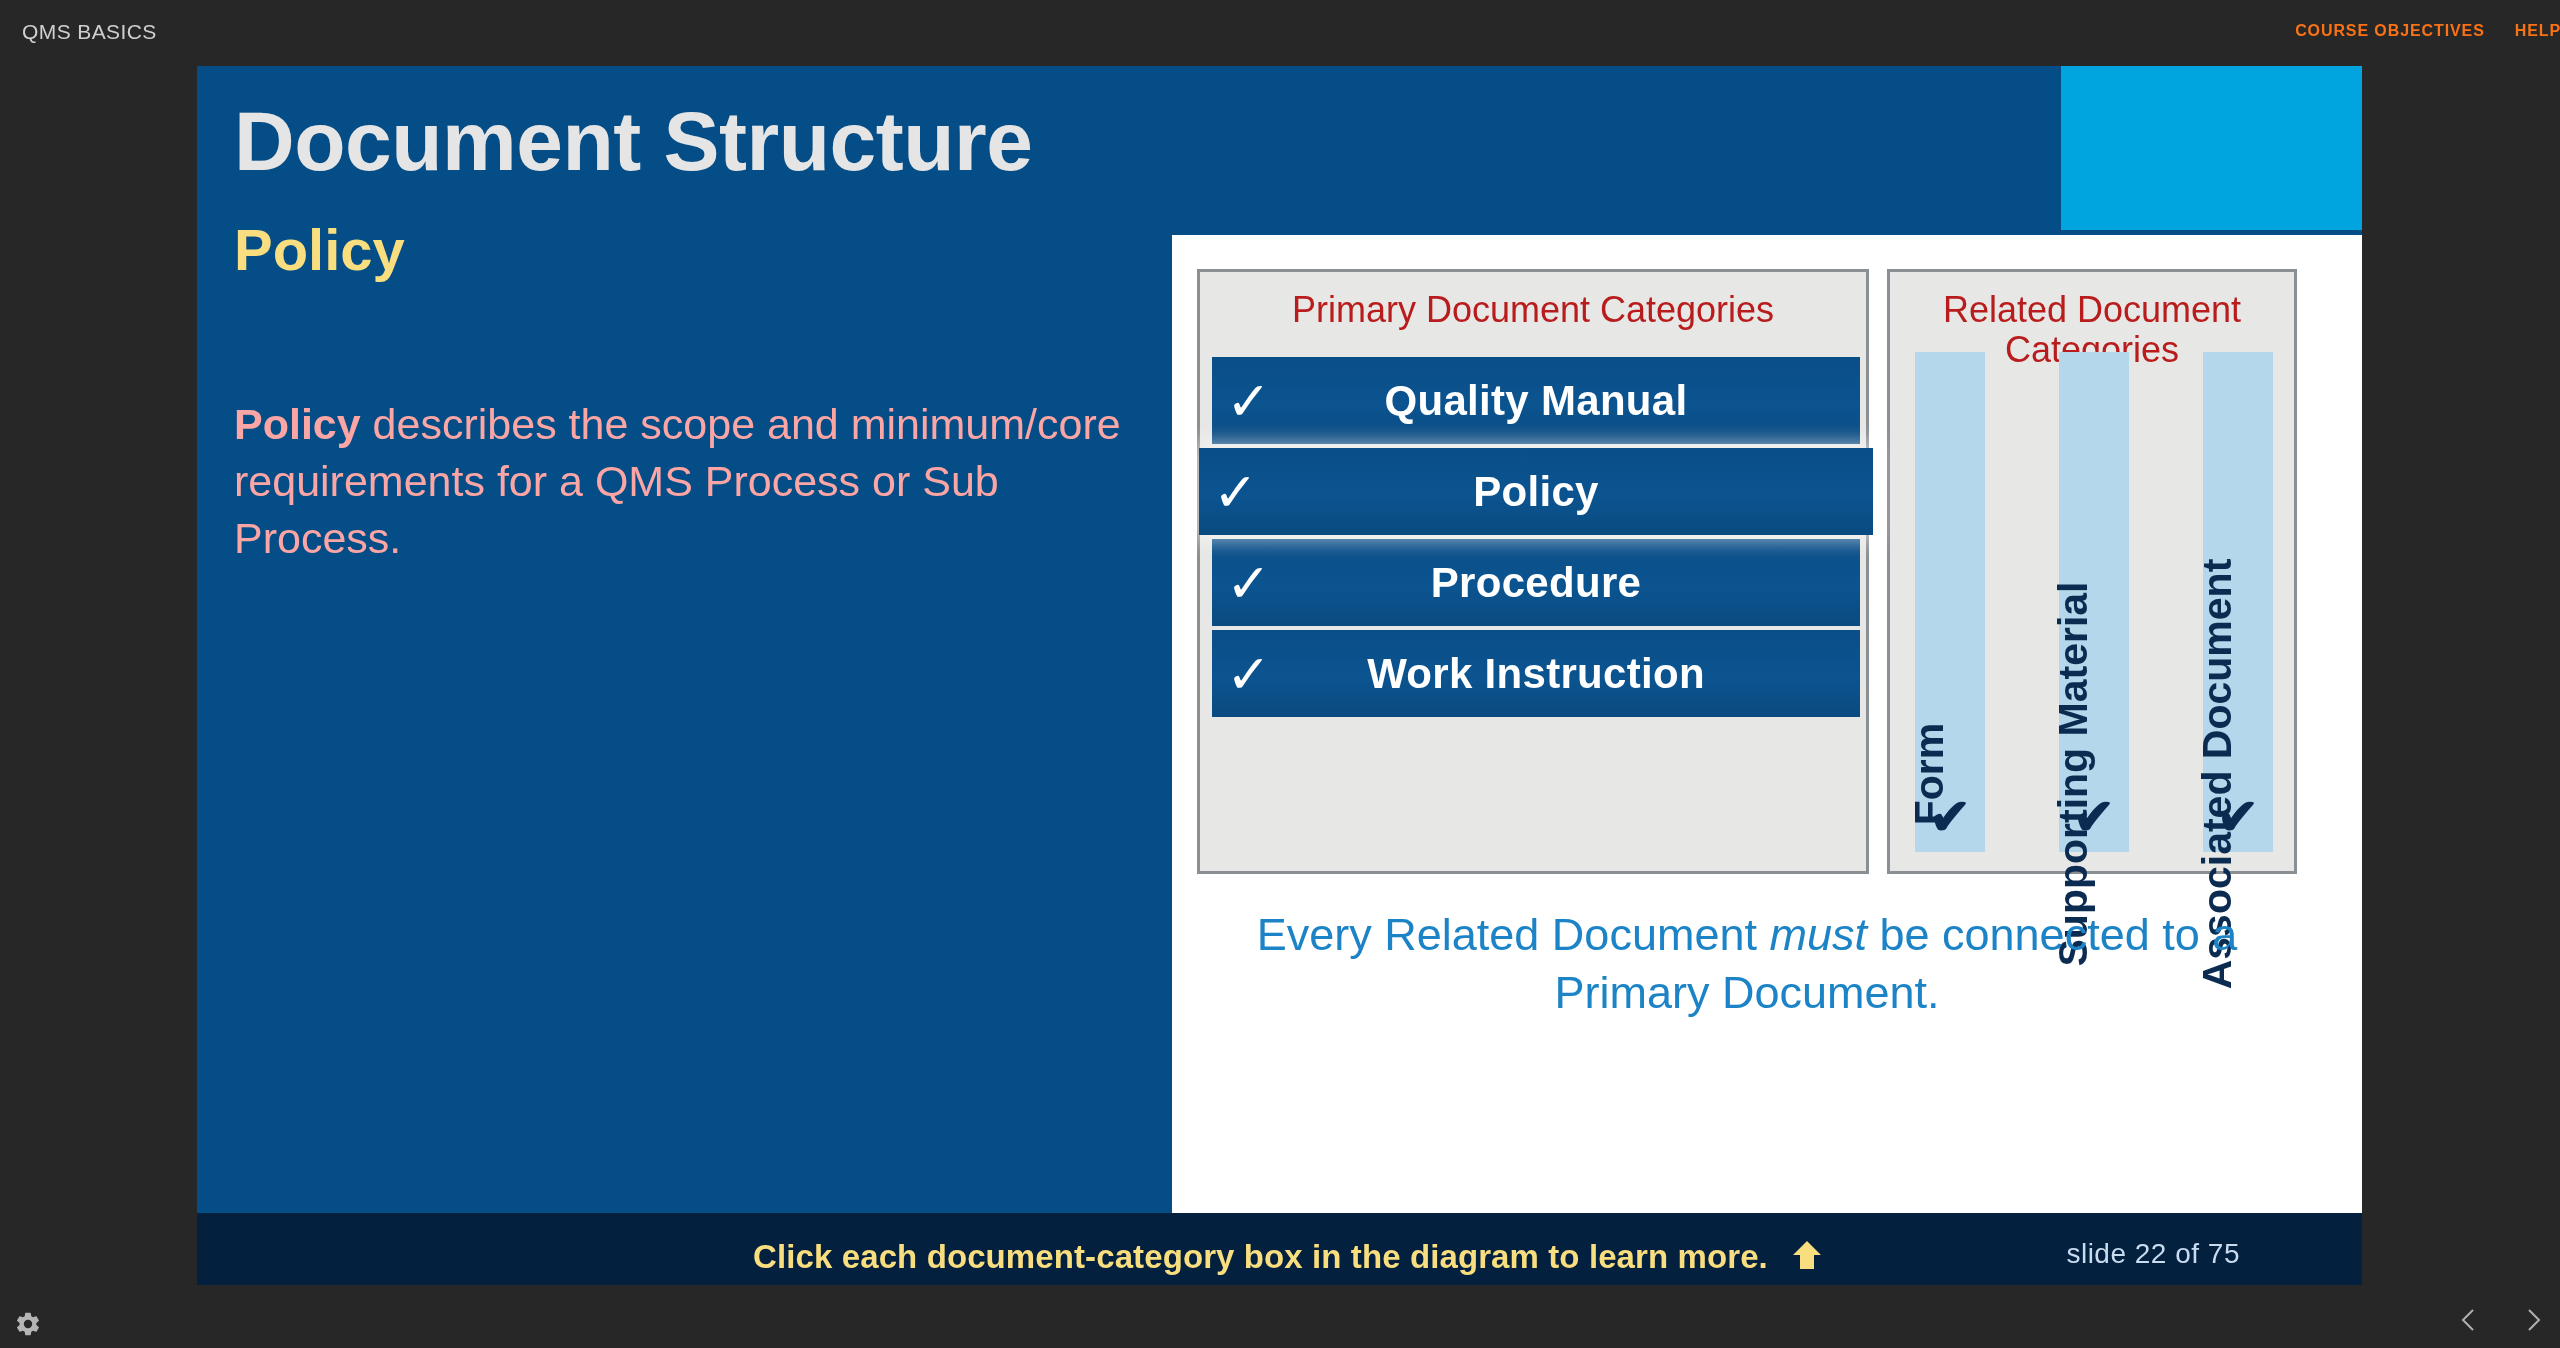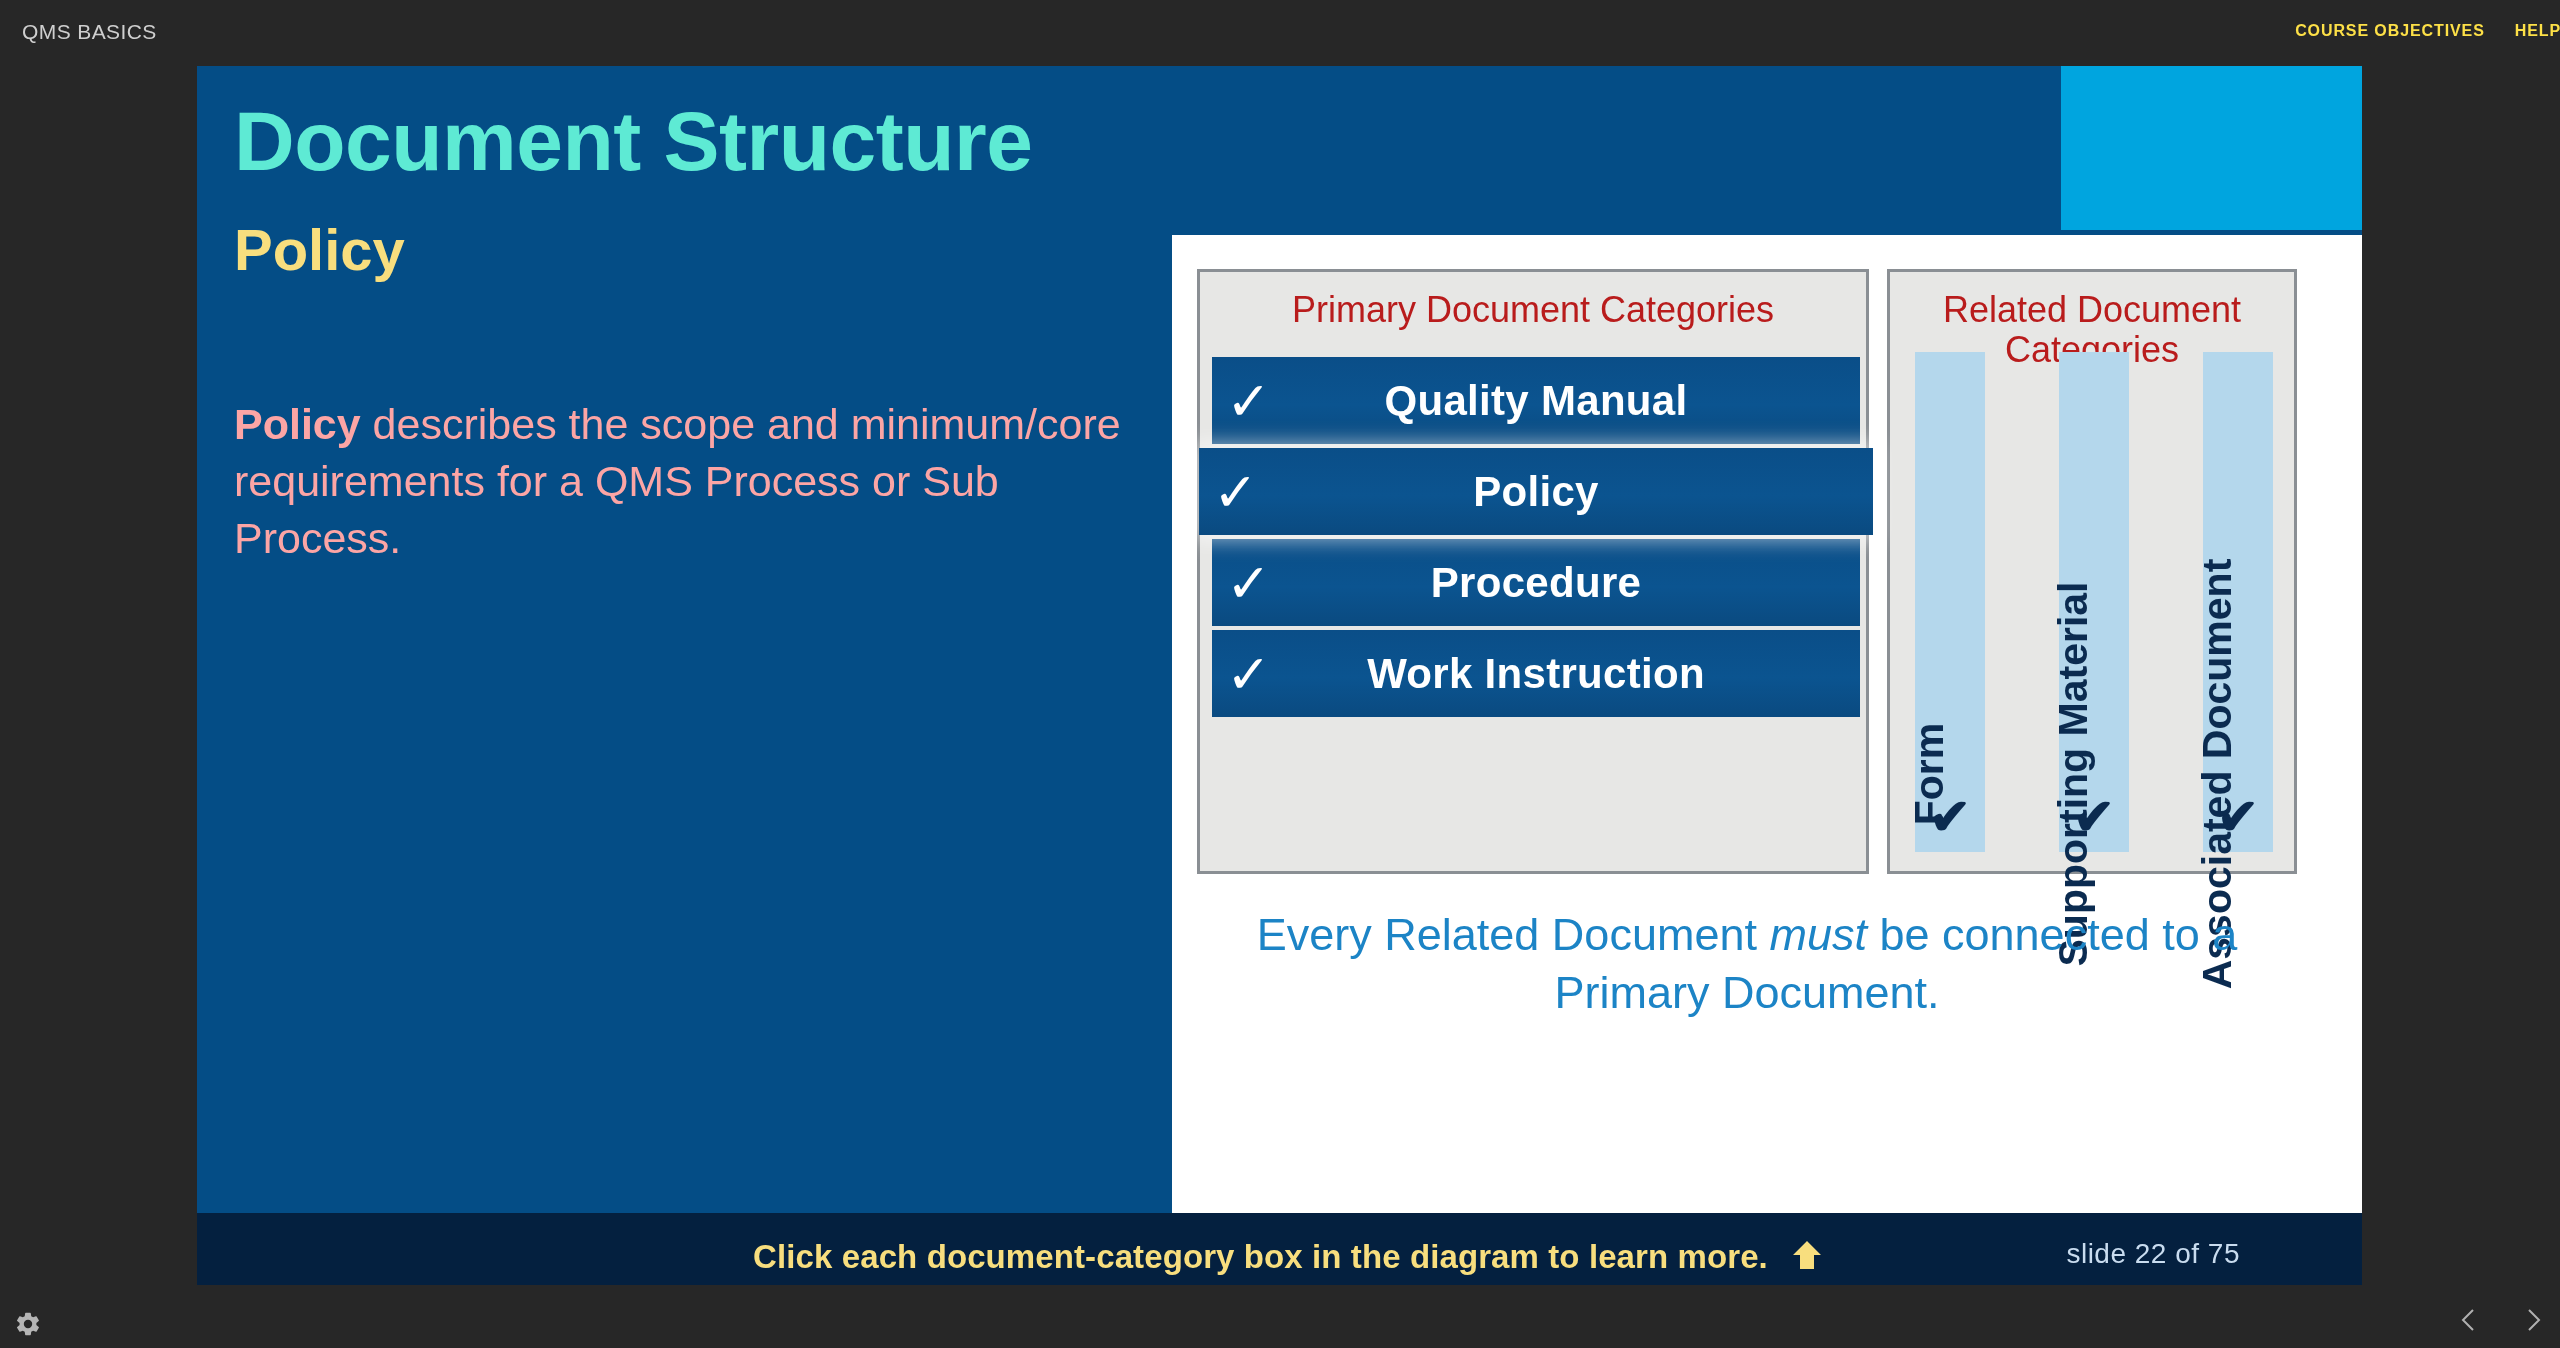--- a/index.html
+++ b/index.html
@@ -35,21 +35,21 @@
     position: absolute;
     right: 28px; top: 22px;
     display: flex;
     align-items: center;
     gap: 30px;
   }
   .topbar-link {
     font-size: 16px;
     font-weight: bold;
     letter-spacing: .9px;
-    color: #fde047;
+    color: #f97316;
     cursor: pointer;
   }
 
   
   .slide {
     position: absolute;
     left: 197px; top: 66px;
     width: 2165px; height: 1147px;
     background: #044D86;
     overflow: hidden;
@@ -61,21 +61,21 @@
     width: 301px; height: 164px;
     background: #00A5DF;
   }
 
   
   .slide-title {
     position: absolute;
     left: 37px; top: 33px;
     font-size: 84px;
     font-weight: bold;
-    color: #5eead4;
+    color: #e5e5e5;
     letter-spacing: -0.5px;
     line-height: 1;
     font-stretch: condensed;
   }
   .slide-subtitle {
     position: absolute;
     left: 37px; top: 155px;
     font-size: 58px;
     font-weight: bold;
     color: #F8DE7E;

